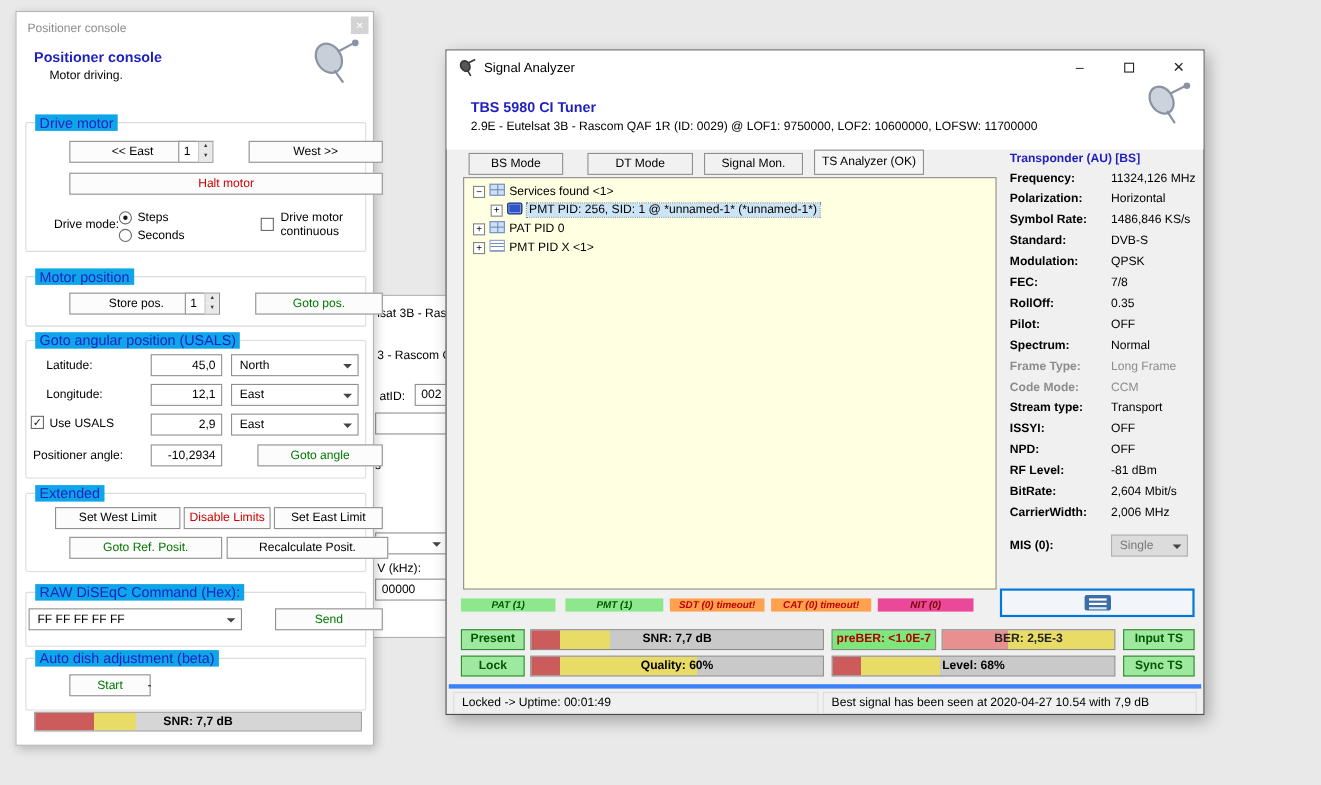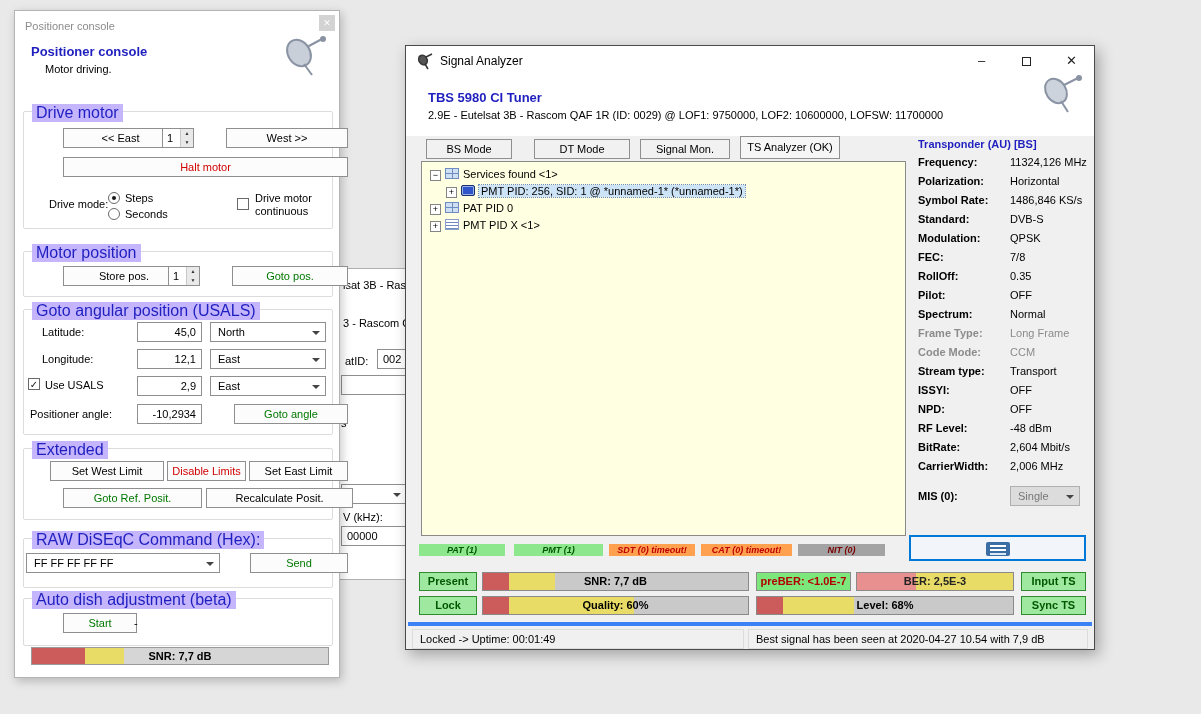--- a/index.html
+++ b/index.html
@@ -26,21 +26,21 @@
   .sunken { position:absolute; border:1px solid #8f8f8f; background:#fff; height:20px; line-height:18px; padding:0 5px; }
 
   
   #positioner { position:absolute; left:14px; top:10px; width:326px; height:668px; background:#fff; border:1px solid #b4b4b4; box-shadow:2px 3px 9px rgba(0,0,0,.22); z-index:5; }
   .pc-title { position:absolute; left:10px; top:9px; color:#8c8c8c; font-size:11px; }
   .pc-close { position:absolute; right:4px; top:4px; width:16px; height:16px; background:#d3d3d3; color:#fff; text-align:center; line-height:16px; font-size:9px; }
   .pc-apptitle { position:absolute; left:16px; top:33px; color:#1f1fbf; font-weight:bold; font-size:13px; }
   .pc-subtitle { position:absolute; left:30px; top:52px; font-size:11px; }
   .pc-dish { position:absolute; right:10px; top:24px; }
   .grp { position:absolute; left:8px; width:310px; border:1px solid #dcdcdc; border-radius:2px; }
-  .grp-label { position:absolute; top:-8px; left:8px; background:#c4b5fd; padding:0 4px; color:#1f1fbf; font-size:16px; white-space:nowrap; }
+  .grp-label { position:absolute; top:-8px; left:8px; background:#0ea5e9; padding:0 4px; color:#1f1fbf; font-size:13px; white-space:nowrap; }
   .bar { position:absolute; border:1px solid #9a9a9a; text-align:center; font-weight:bold; }
   .bar-snr-pos { left:16px; top:636px; width:298px; height:18px; line-height:16px;
     background:linear-gradient(to right,#cc5c5c 0 18%,#e8dc66 18% 31%,#d6d6d6 31% 100%); }
 
   
   #bgwin { position:absolute; left:338px; top:268px; width:150px; height:312px; background:#fff; border:1px solid #b0b0b0; z-index:1; overflow:hidden; }
 
   
   #analyzer { position:absolute; left:405px; top:45px; width:690px; height:605px; background:#f0f0f0; border:1px solid #4a4a4a; box-shadow:4px 5px 14px rgba(0,0,0,.3); z-index:10; }
   .sa-top { position:absolute; left:0; top:0; right:0; height:90px; background:#fff; }
@@ -63,21 +63,21 @@
   .icon-list { background-color:#fff; border:1px solid #8aa0c8; background-image:repeating-linear-gradient(to bottom,transparent 0 2px,#6f8cc0 2px 3px); }
   .tsel { background:#cde4f7; outline:1px dotted #6a8cb8; padding:0 2px; }
   .tp-title { position:absolute; left:512px; top:92px; color:#1f1fbf; font-weight:bold; }
   .tp-row { position:absolute; left:512px; width:170px; height:19px; line-height:19px; }
   .tp-label { font-weight:bold; }
   .tp-value { position:absolute; left:92px; top:0; }
   .tp-row.muted .tp-label, .tp-row.muted .tp-value { color:#8c8c8c; }
   .chip { position:absolute; top:498px; height:12px; font-size:9px; font-style:italic; font-weight:bold; text-align:center; line-height:12px; }
   .chip.ok { background:#8de88d; color:#005800; }
   .chip.warn { background:#ffa14f; color:#c00000; }
-  .chip.err { background:#a3a3a3; color:#7a0000;text-align:center; }
+  .chip.err { background:#ec4899; color:#7a0000;text-align:center; }
   .ts-btn { position:absolute; left:503px; top:489px; width:177px; height:26px; background:#f2f6fb; border:2px solid #0078d7; text-align:center; line-height:22px; }
   .list-icon { display:inline-block; width:24px; height:14px; background:#3a6ea5; border-radius:2px; position:relative; vertical-align:middle; }
   .list-icon::after { content:""; position:absolute; left:4px; right:4px; top:3px; height:2px; background:#fff; box-shadow:0 4px 0 #fff,0 8px 0 #dce8f4; }
   .mbtn { position:absolute; height:19px; background:#9fe89f; border:1px solid #2e8b2e; color:#005800; font-weight:bold; text-align:center; line-height:17px; }
   .meter { position:absolute; height:19px; border:1px solid #8a8a8a; text-align:center; line-height:17px; font-weight:bold; }
   .m-snr     { background:linear-gradient(to right,#cc5c5c 0 10%,#e8dc66 10% 27%,#c9c9c9 27% 100%); }
   .m-quality { background:linear-gradient(to right,#cc5c5c 0 10%,#e8dc66 10% 57%,#c9c9c9 57% 100%); }
   .m-level   { background:linear-gradient(to right,#cc5c5c 0 10%,#e8dc66 10% 38%,#c9c9c9 38% 100%); }
   .m-preber  { background:#7ce87c; color:#b00000; }
   .m-ber     { background:linear-gradient(to right,#e89090 0 38%,#e8dc66 38% 100%); color:#222; }
@@ -248,21 +248,21 @@
   <div class="tp-row" style="top:183px"><span class="tp-label">Modulation:</span><span class="tp-value">QPSK</span></div>
   <div class="tp-row" style="top:202px"><span class="tp-label">FEC:</span><span class="tp-value">7/8</span></div>
   <div class="tp-row" style="top:221px"><span class="tp-label">RollOff:</span><span class="tp-value">0.35</span></div>
   <div class="tp-row" style="top:240px"><span class="tp-label">Pilot:</span><span class="tp-value">OFF</span></div>
   <div class="tp-row" style="top:259px"><span class="tp-label">Spectrum:</span><span class="tp-value">Normal</span></div>
   <div class="tp-row muted" style="top:278px"><span class="tp-label">Frame Type:</span><span class="tp-value">Long Frame</span></div>
   <div class="tp-row muted" style="top:297px"><span class="tp-label">Code Mode:</span><span class="tp-value">CCM</span></div>
   <div class="tp-row" style="top:316px"><span class="tp-label">Stream type:</span><span class="tp-value">Transport</span></div>
   <div class="tp-row" style="top:335px"><span class="tp-label">ISSYI:</span><span class="tp-value">OFF</span></div>
   <div class="tp-row" style="top:354px"><span class="tp-label">NPD:</span><span class="tp-value">OFF</span></div>
-  <div class="tp-row" style="top:373px"><span class="tp-label">RF Level:</span><span class="tp-value">-48 dBm</span></div>
+  <div class="tp-row" style="top:373px"><span class="tp-label">RF Level:</span><span class="tp-value">-81 dBm</span></div>
   <div class="tp-row" style="top:392px"><span class="tp-label">BitRate:</span><span class="tp-value">2,604 Mbit/s</span></div>
   <div class="tp-row" style="top:411px"><span class="tp-label">CarrierWidth:</span><span class="tp-value">2,006 MHz</span></div>
   <span class="lbl tp-label" style="left:512px;top:444px">MIS (0):</span>
   <div class="select disabled" style="left:604px;top:440px;width:70px"><span>Single</span><span class="chev"></span></div>
 
   <span class="chip ok" style="left:13px;width:86px">PAT (1)</span>
   <span class="chip ok" style="left:108px;width:89px">PMT (1)</span>
   <span class="chip warn" style="left:203px;width:86px">SDT (0) timeout!</span>
   <span class="chip warn" style="left:295px;width:91px">CAT (0) timeout!</span>
   <span class="chip err" style="left:392px;width:87px">NIT (0)</span>

